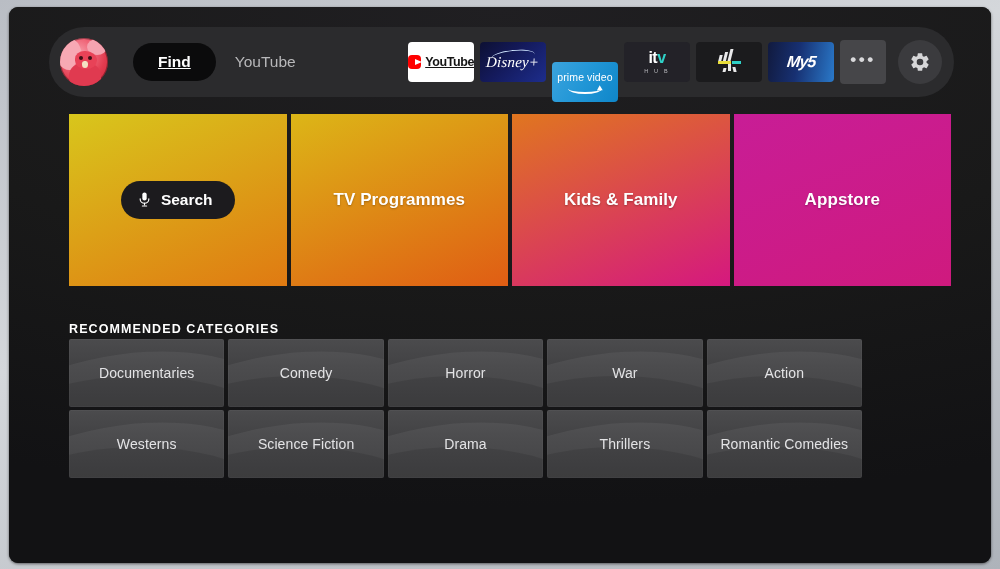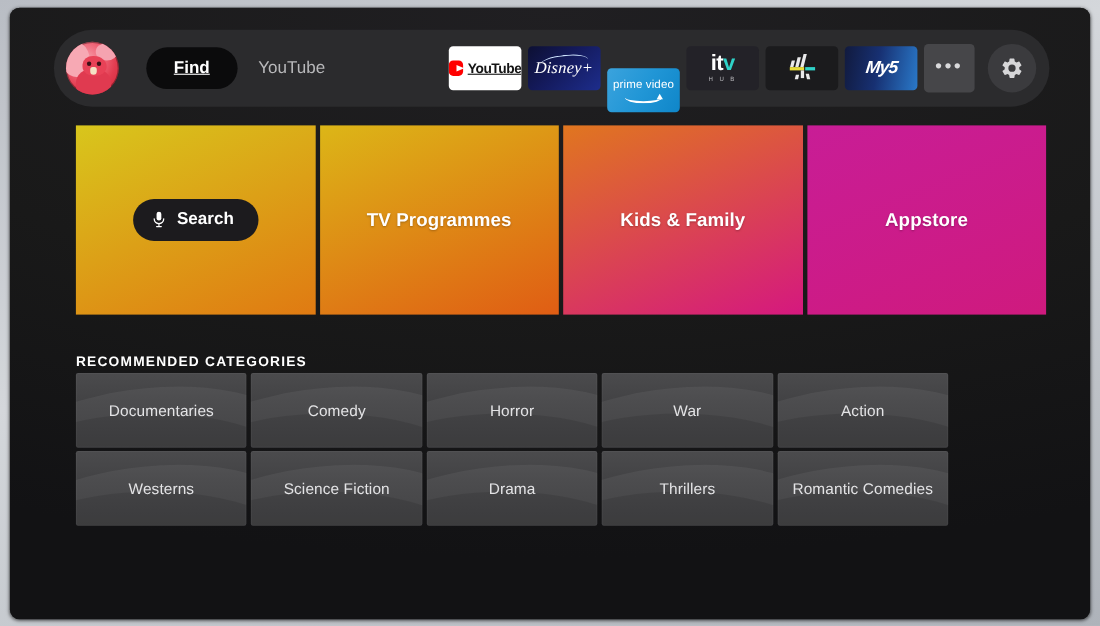--- a/index.html
+++ b/index.html
@@ -210,21 +210,21 @@
     right: -1px; bottom: 0px;
     border-left: 5px solid #ffffff;
     border-top: 3px solid transparent;
     border-bottom: 3px solid transparent;
     transform: rotate(28deg);
   }
 
   
   .app-itv { background: #232228; flex-direction: column; }
   .itv-word {
-    font-size: 20px;
+    font-size: 16px;
     font-weight: bold;
     color: #ffffff;
     line-height: 1;
     letter-spacing: -.5px;
   }
   .itv-word .tealv { color: #2fd2c8; }
   .itv-sub {
     font-size: 5.5px;
     color: #b9b9bd;
     letter-spacing: 2.2px;

